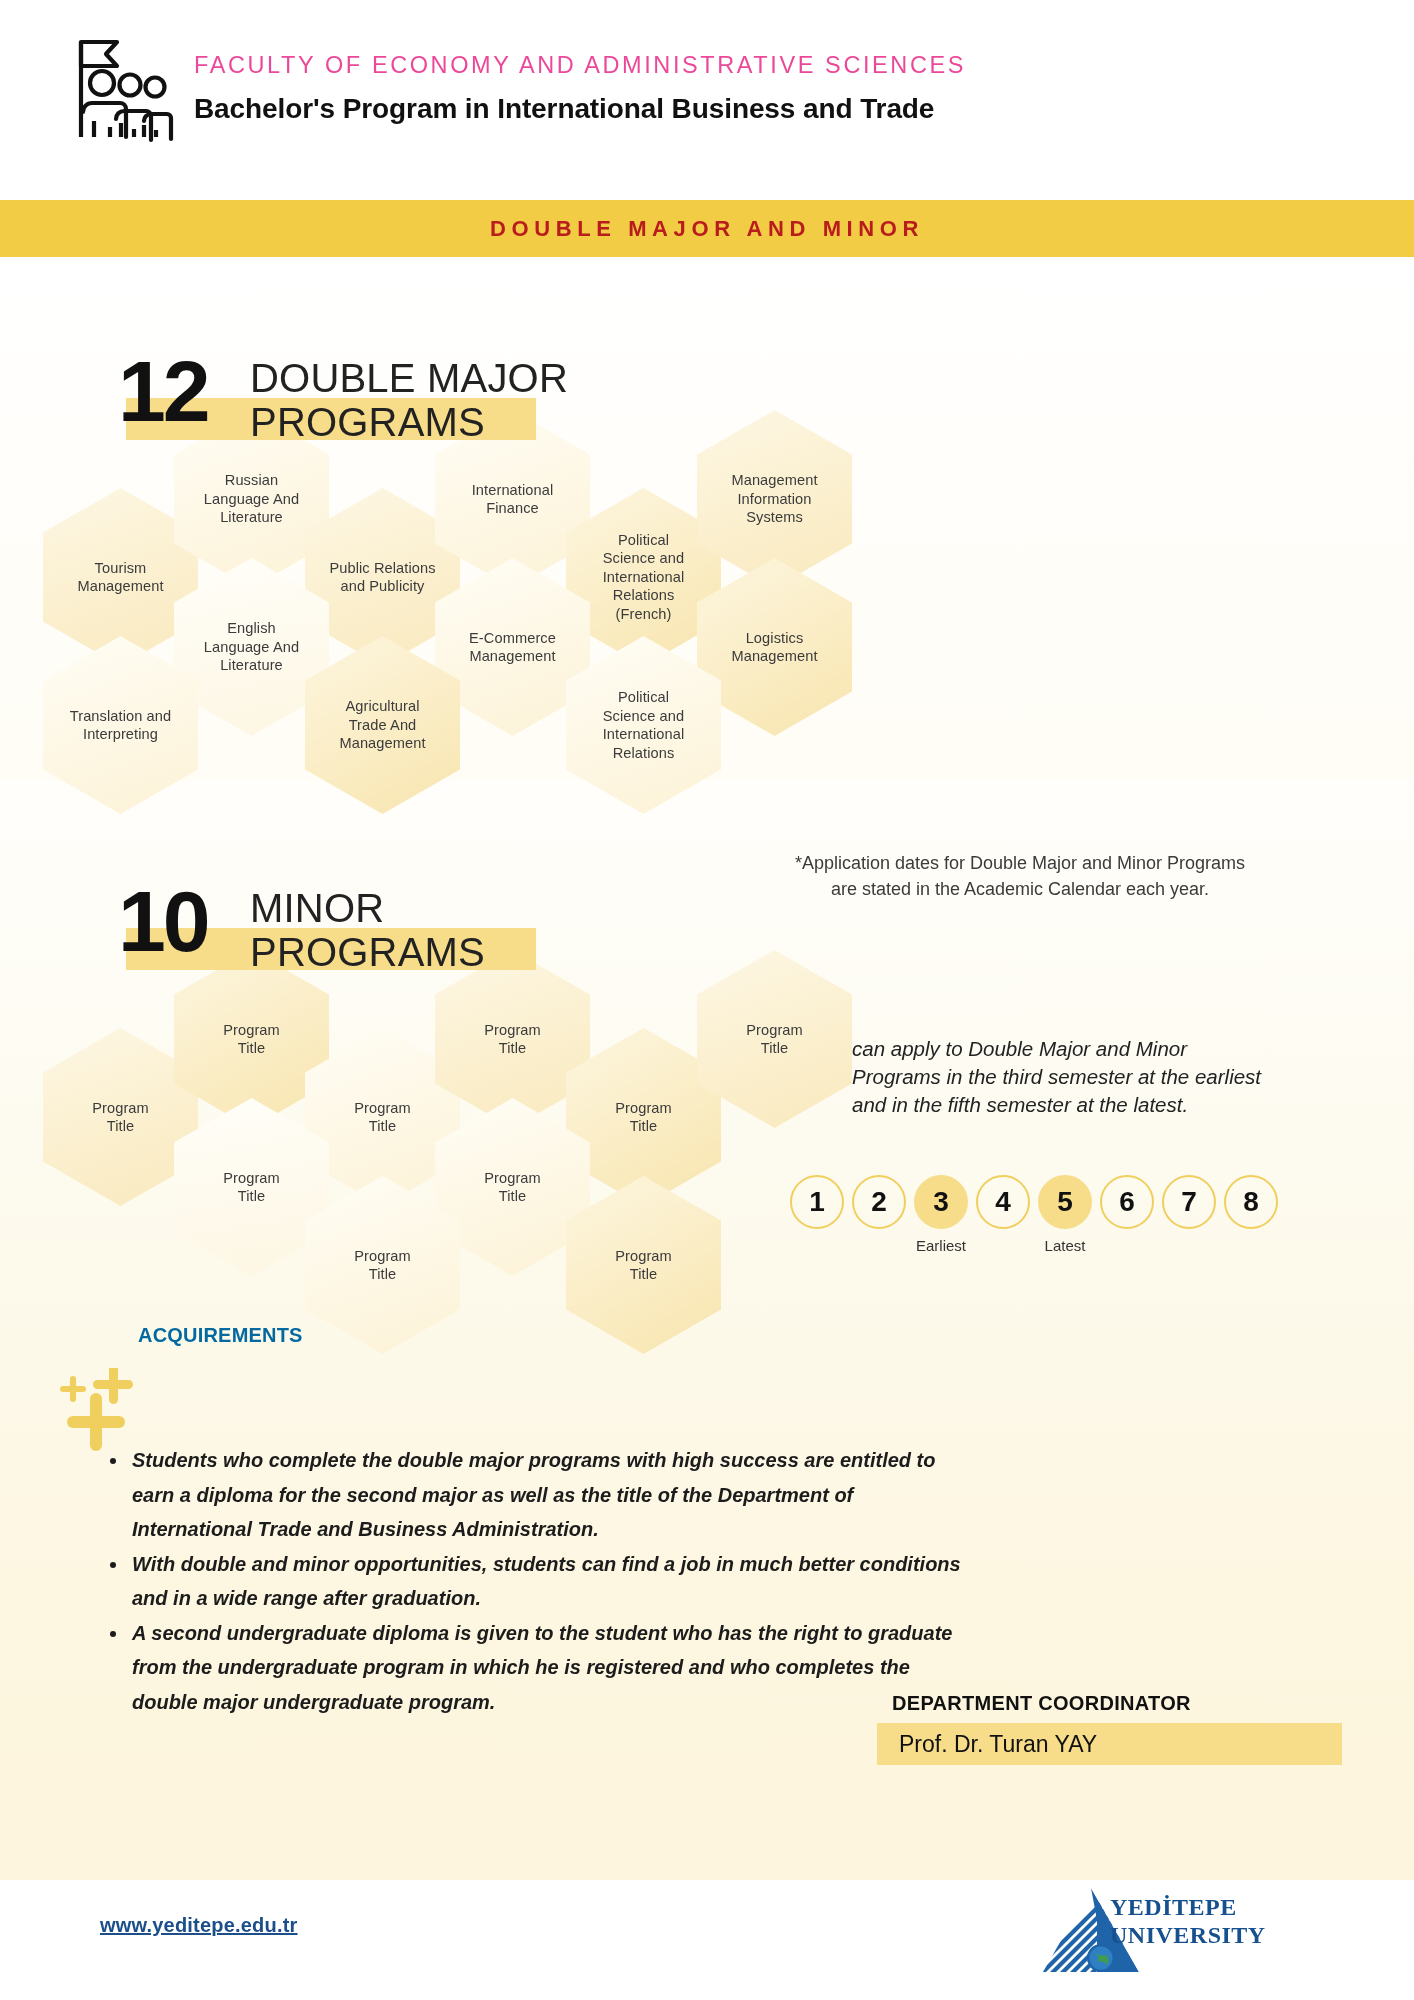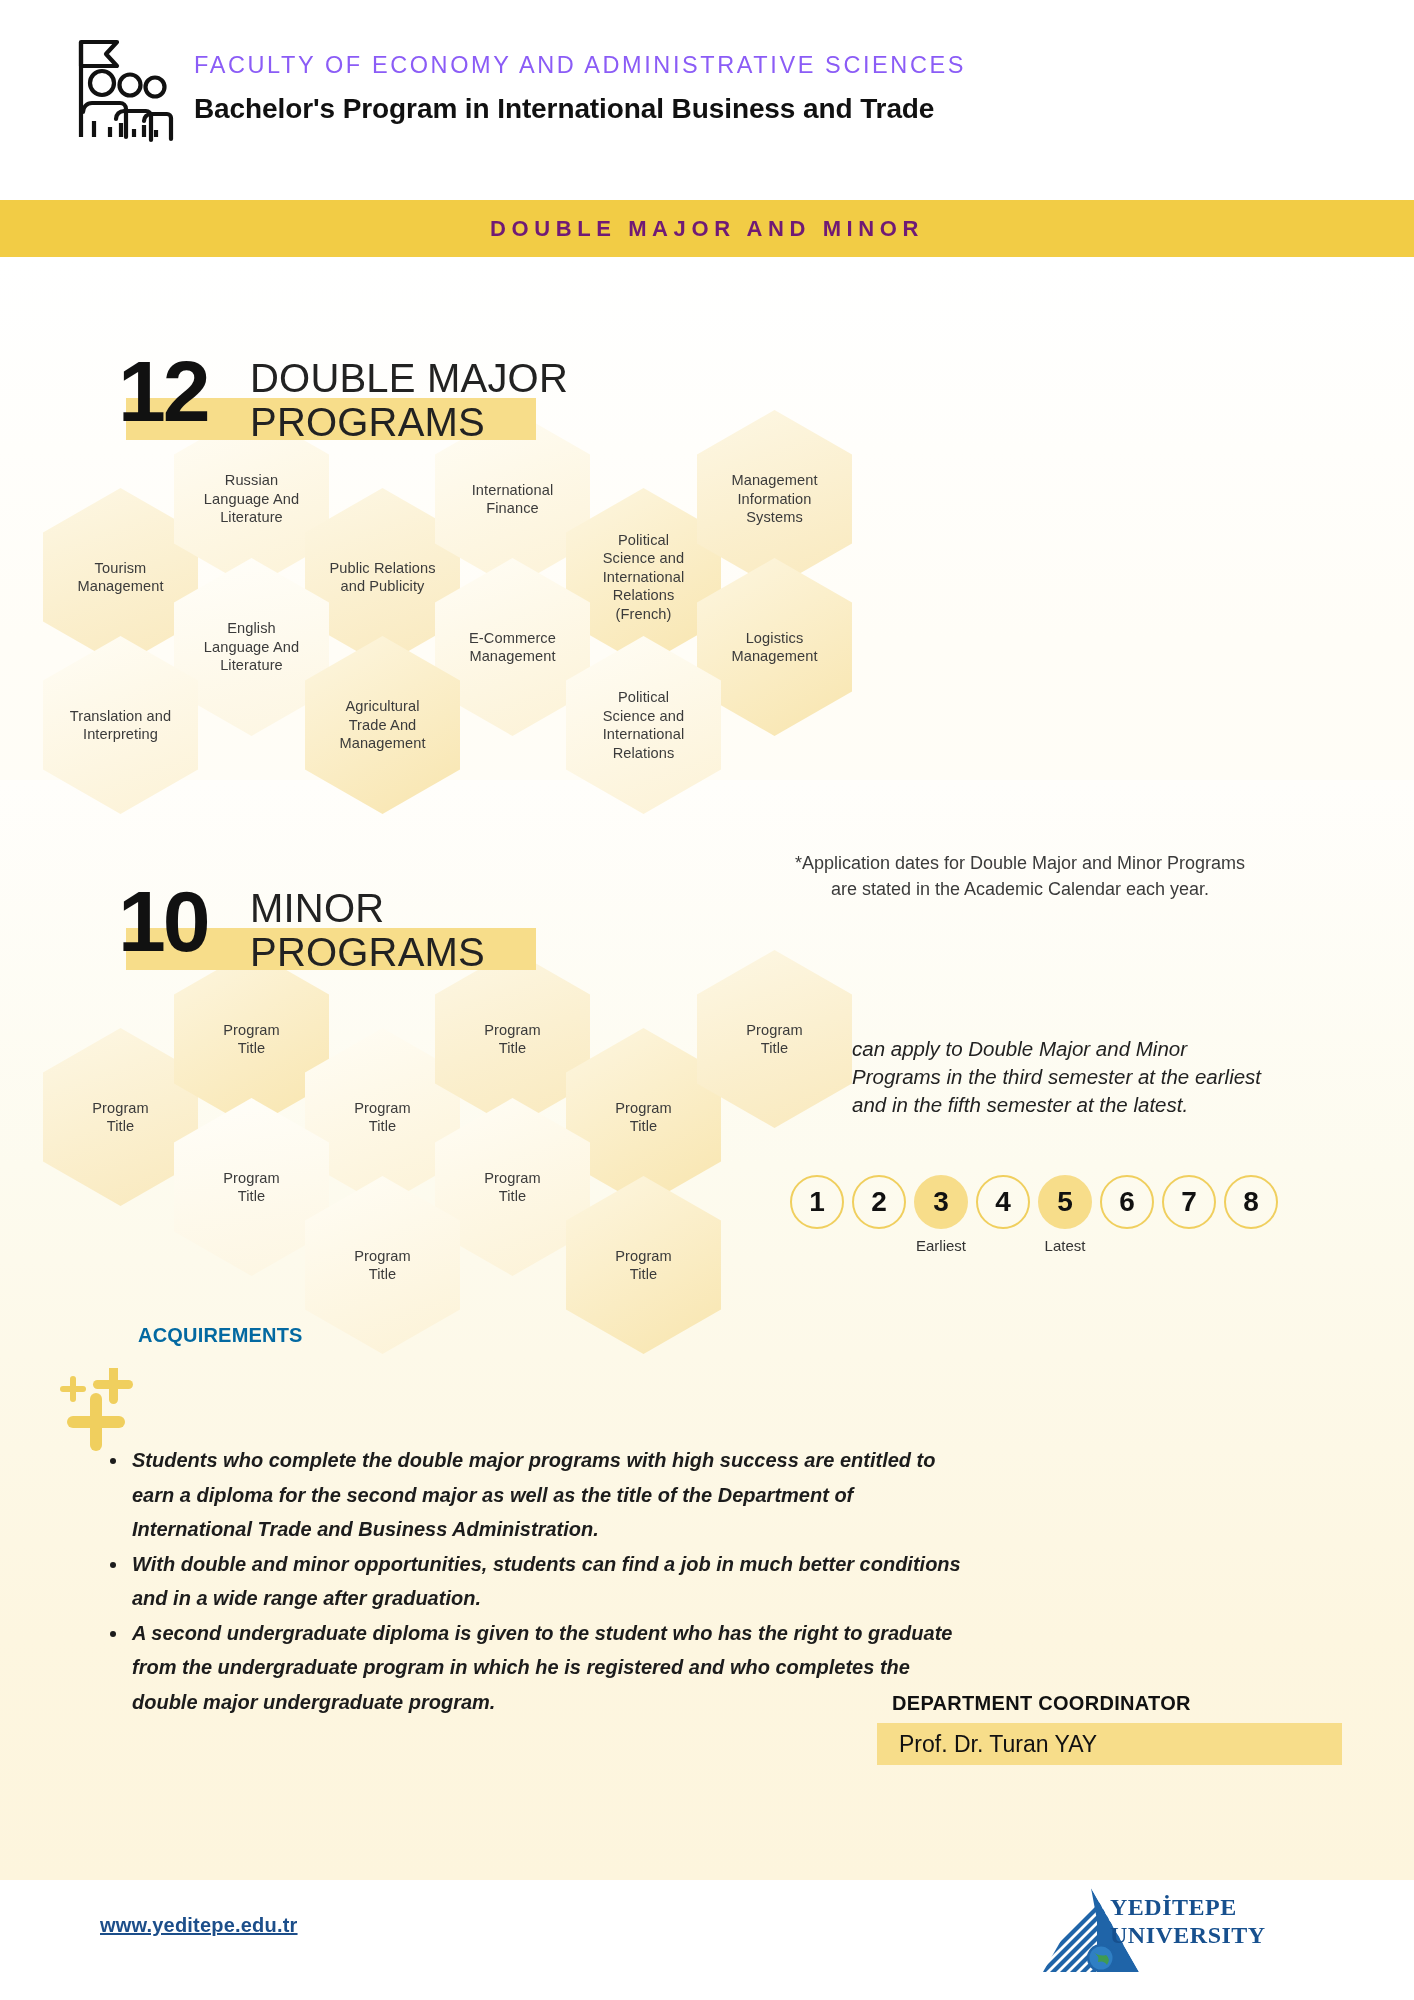--- a/index.html
+++ b/index.html
@@ -19,36 +19,36 @@
   .bg-upper{
     position:absolute;left:0;top:260px;width:1414px;height:540px;
     background:linear-gradient(180deg,#ffffff 0%,#fffdf7 70%,#fffdf6 100%);
   }
 
   
   .header{position:absolute;left:0;top:0;width:1414px;height:190px;}
   .logo{position:absolute;left:68px;top:33px;width:106px;height:110px;}
   .head-text{position:absolute;left:194px;top:52px;}
   .faculty-line{
-    font-size:23.5px;letter-spacing:2.6px;color:#8b5cf6;font-weight:400;
+    font-size:23.5px;letter-spacing:2.6px;color:#ec4899;font-weight:400;
     white-space:nowrap;
   }
   .program-line{
     font-size:28px;font-weight:bold;color:#111;margin-top:14px;white-space:nowrap;
     letter-spacing:-0.1px;
   }
 
   
   .banner{
     position:absolute;left:0;top:200px;width:1414px;height:57px;
     background:#f2cc45;
     display:flex;align-items:center;justify-content:center;
   }
   .banner span{
-    color:#701a75;font-size:22px;letter-spacing:5.6px;font-weight:600;
+    color:#b91c1c;font-size:22px;letter-spacing:5.6px;font-weight:600;
   }
 
   
   .count-block{position:absolute;}
   .count-num{
     position:absolute;left:0;top:0;font-size:86px;font-weight:bold;color:#111;
     line-height:86px;letter-spacing:-3px;z-index:3;
   }
   .count-words{position:absolute;z-index:2;}
   .count-l1{font-size:40px;color:#222;line-height:44px;letter-spacing:0.2px;font-weight:400;}

